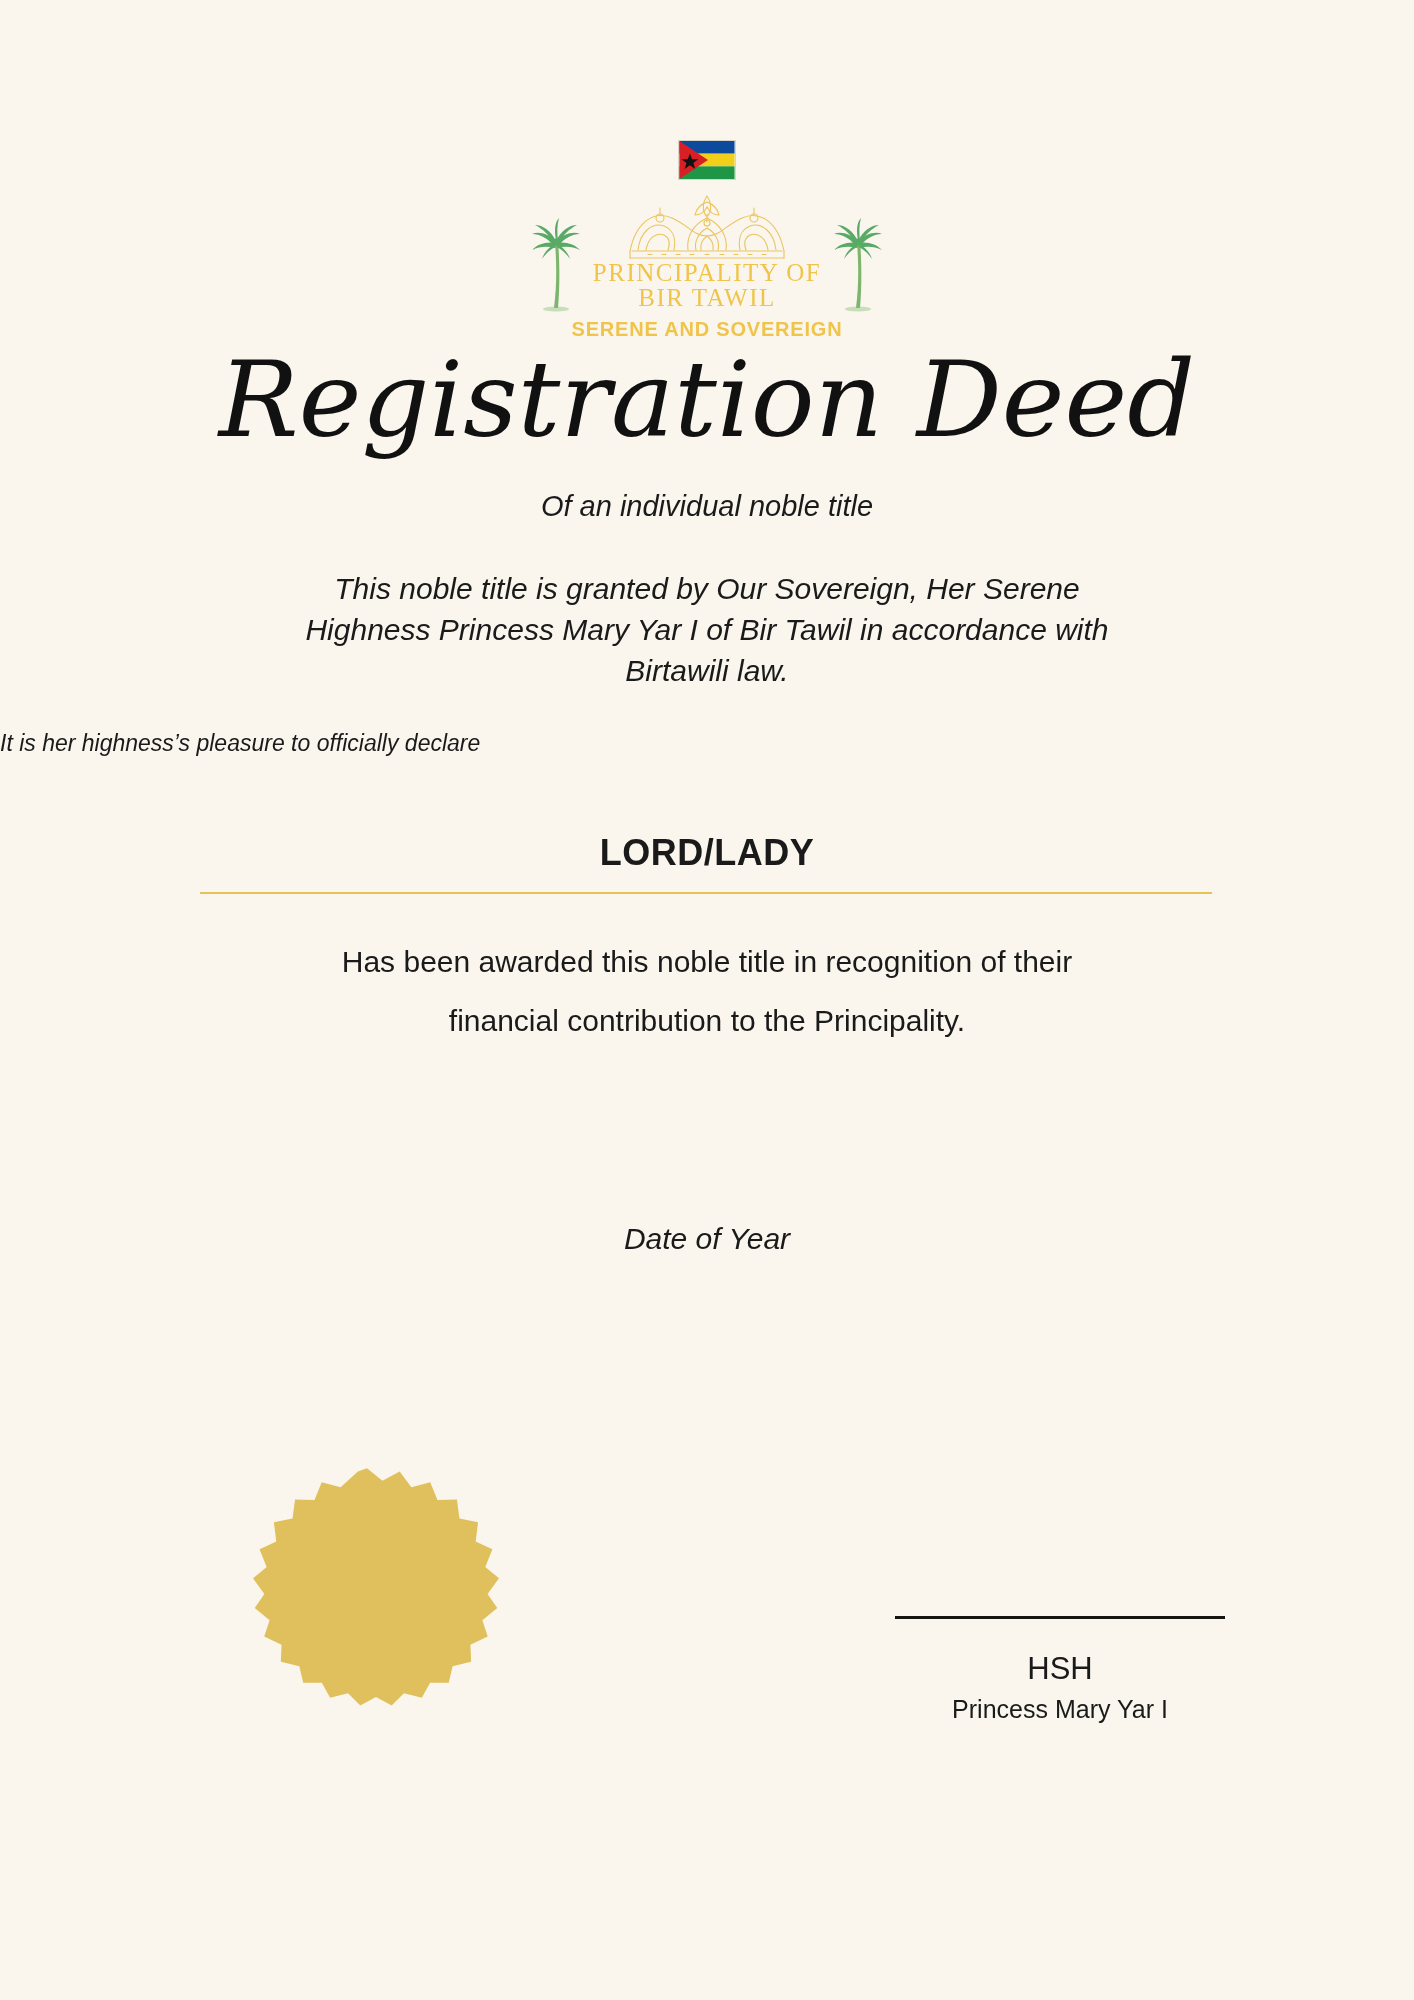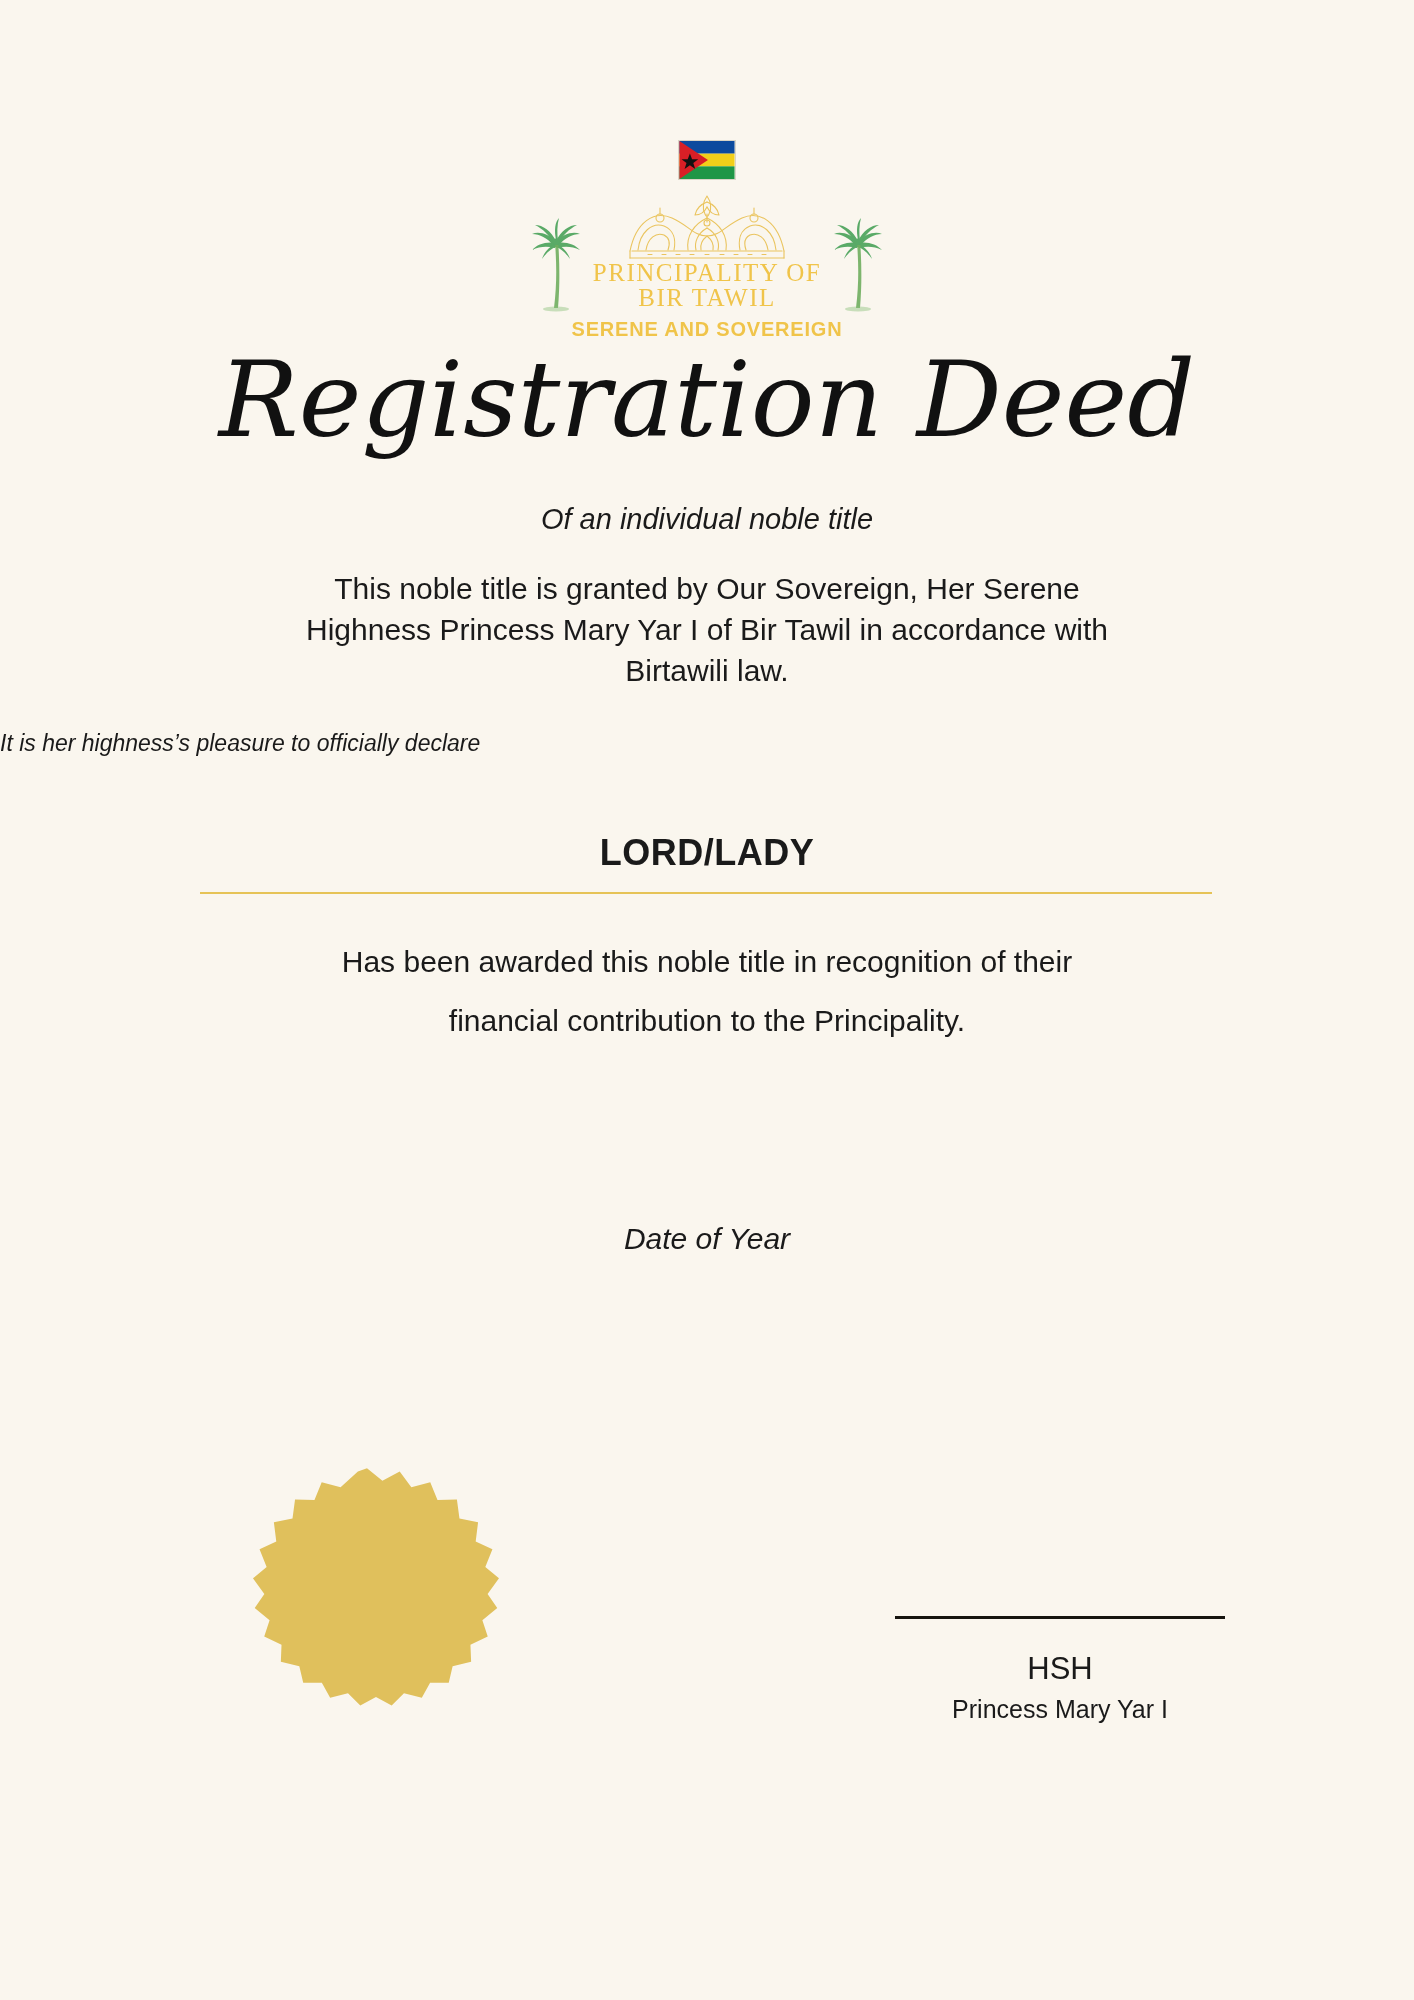--- a/index.html
+++ b/index.html
@@ -106,31 +106,31 @@
 
   
   .subtitle {
     position: absolute;
     top: 490px;
     left: 0;
     width: 1414px;
     text-align: center;
     font-size: 29px;
     font-style: italic;
-    margin-top: 13px;
   }
 
   .grant-para {
     position: absolute;
     top: 568px;
     left: 287px;
     width: 840px;
     text-align: center;
     font-size: 30px;
     line-height: 41px;
+    font-style: italic;
   }
 
   .declare-line {
     position: absolute;
     top: 730px;
     left: 0;
     width: 1414px;
     text-align: left;
     font-size: 23px;
     font-style: italic;

